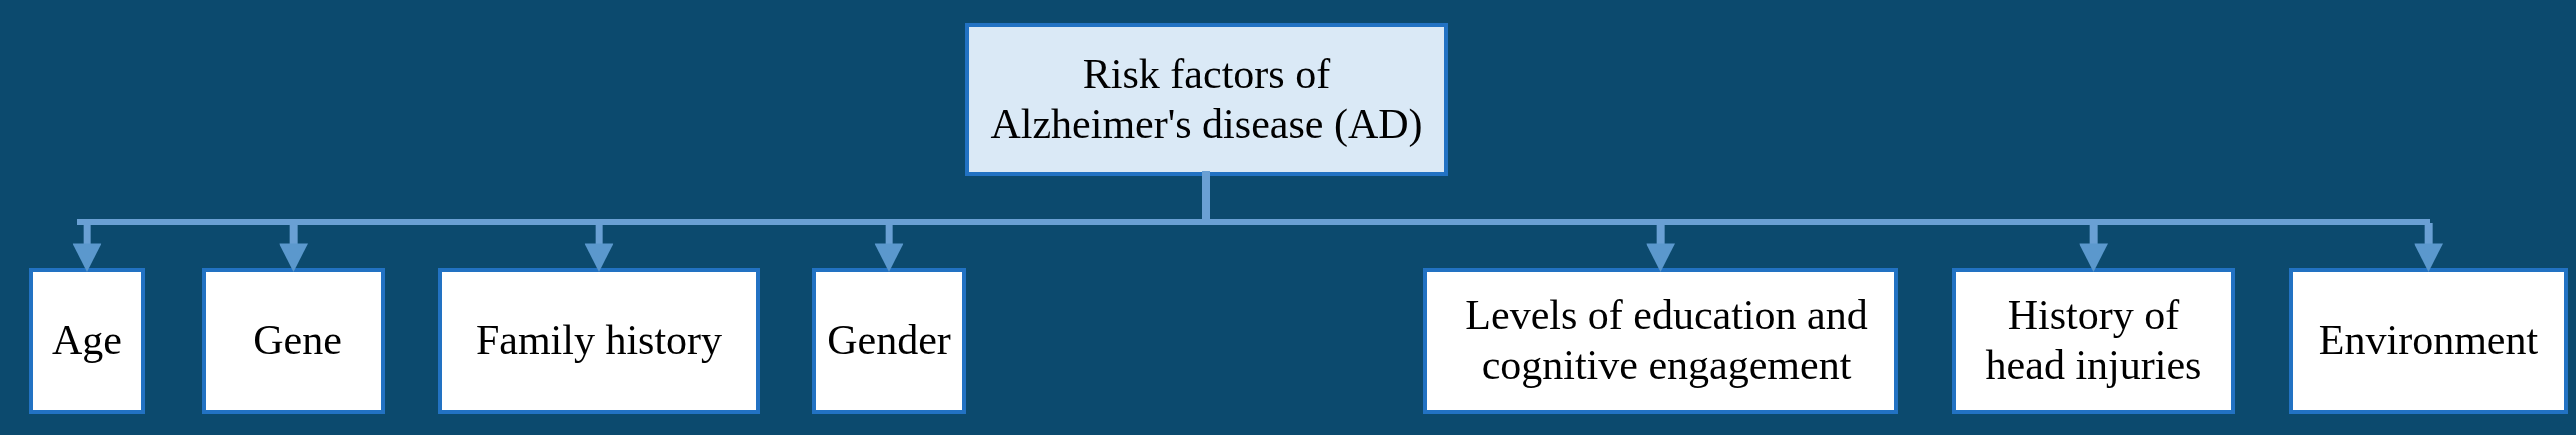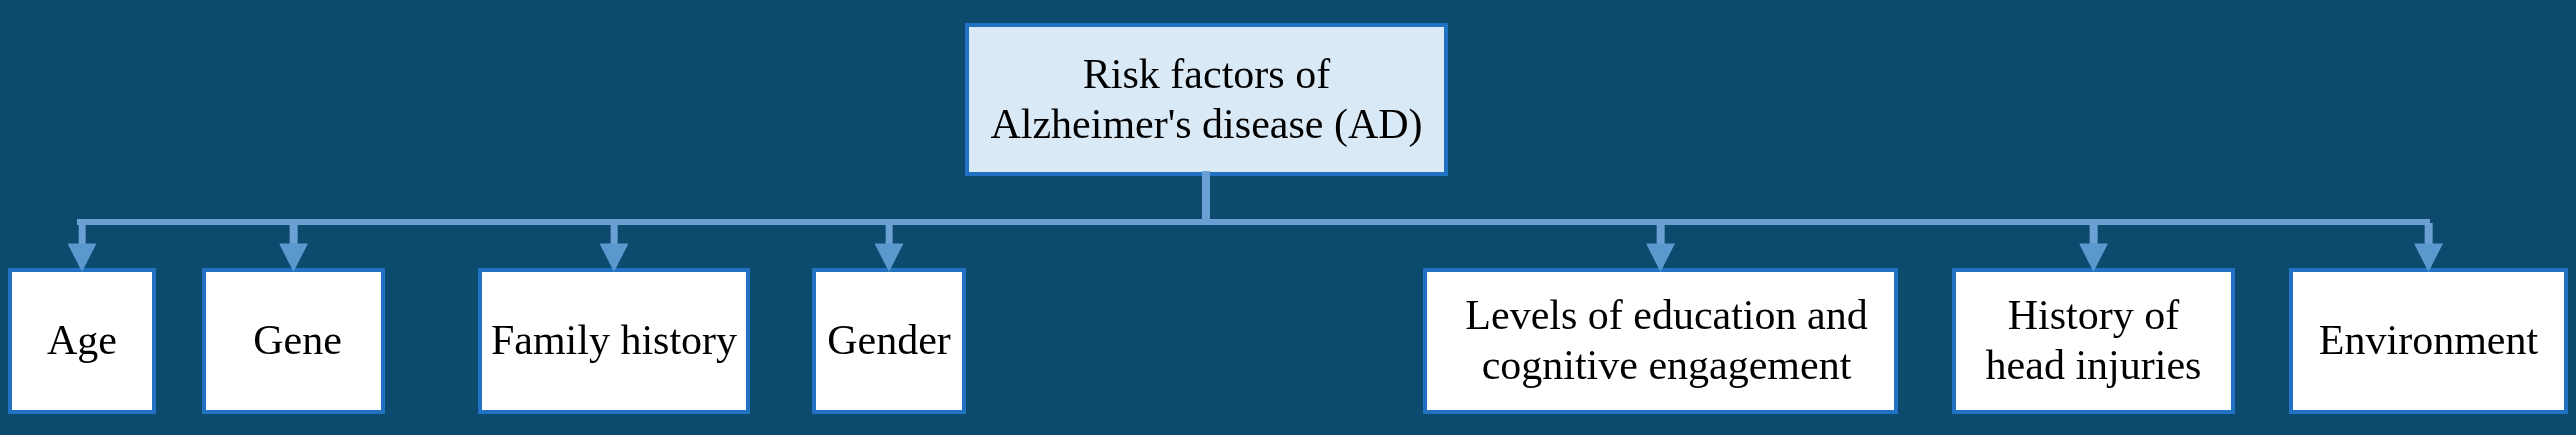--- a/index.html
+++ b/index.html
@@ -20,23 +20,23 @@
     text-align:center;
     font-size:42px;line-height:1.18;
   }
   .node .label{white-space:pre-line;display:block;}
   .root{
     left:965px;top:23px;width:483px;height:153px;
     background:#dae9f6;
   }
   
   .child{top:268px;height:146px;}
-  .n1{left:8px;  width:148px;}
+  .n1{left:29px;  width:116px;}
   .n2{left:202px; width:183px;padding-left:8px;}
-  .n3{left:438px; width:272px;margin-left:40px;}
+  .n3{left:438px; width:322px;}
   .n4{left:812px;width:154px;}
   .n5{left:1043px;width:326px;}
   .n6{left:1423px;width:475px;padding-left:12px;}
   .n7{left:1952px;width:283px;}
   .n8{left:2289px;width:279px;}
 
   
   .stem{
     position:absolute;left:1202px;top:171px;width:7.7px;height:53px;
     background:#6aa0d4;

